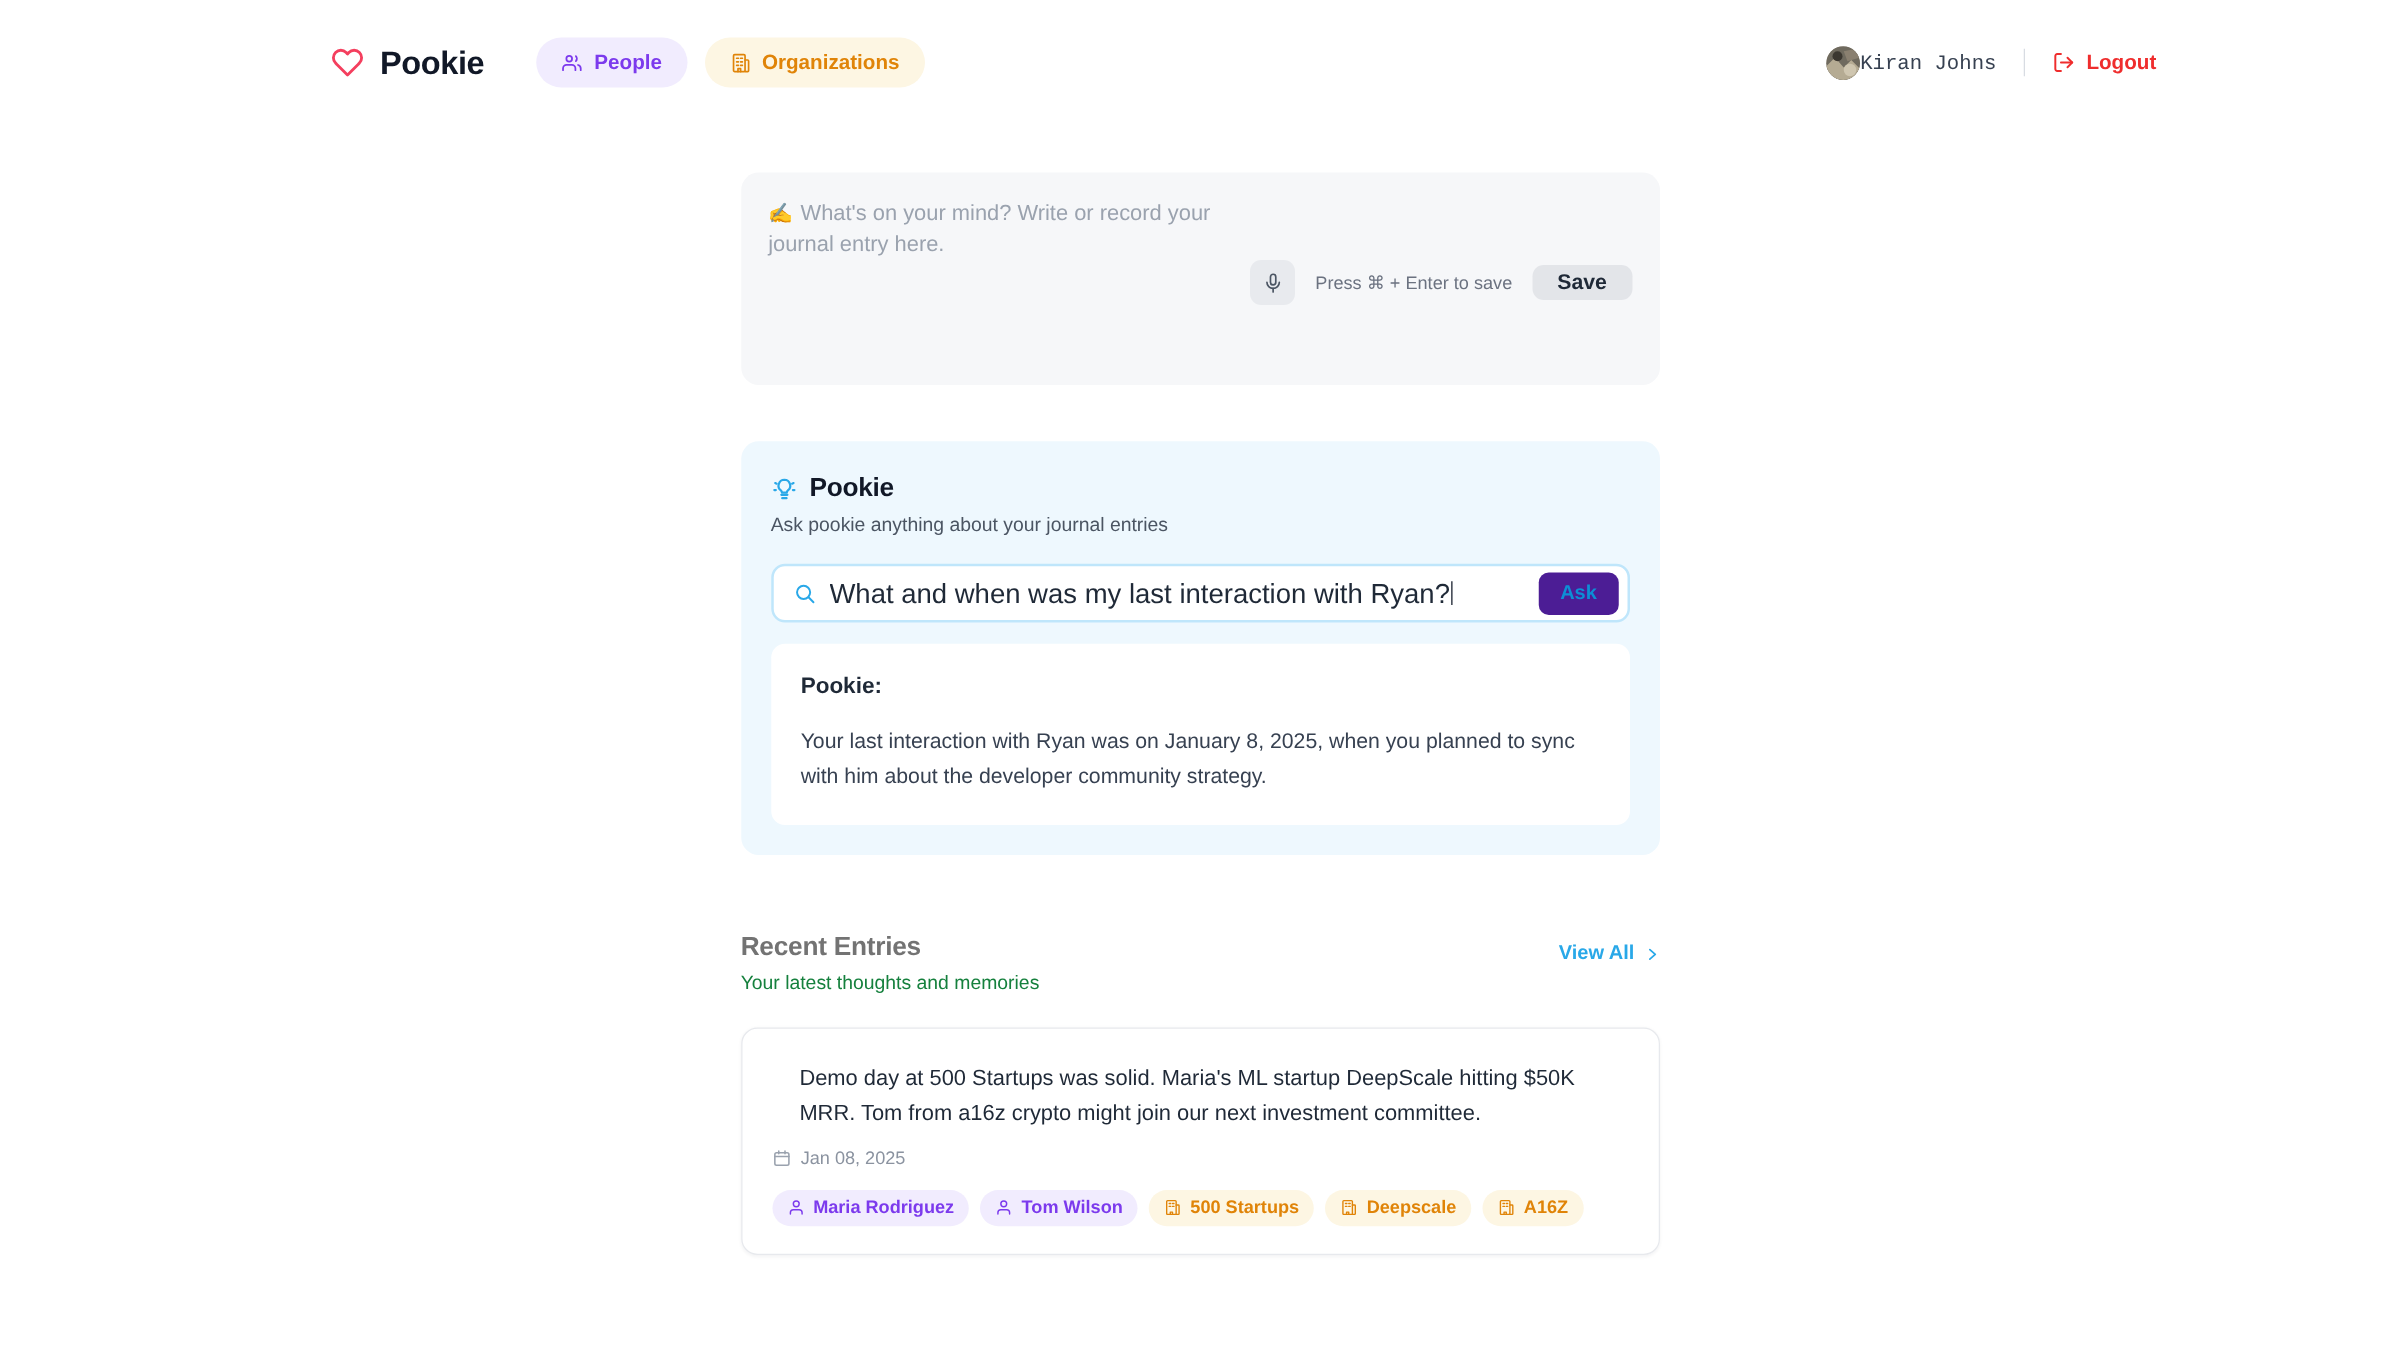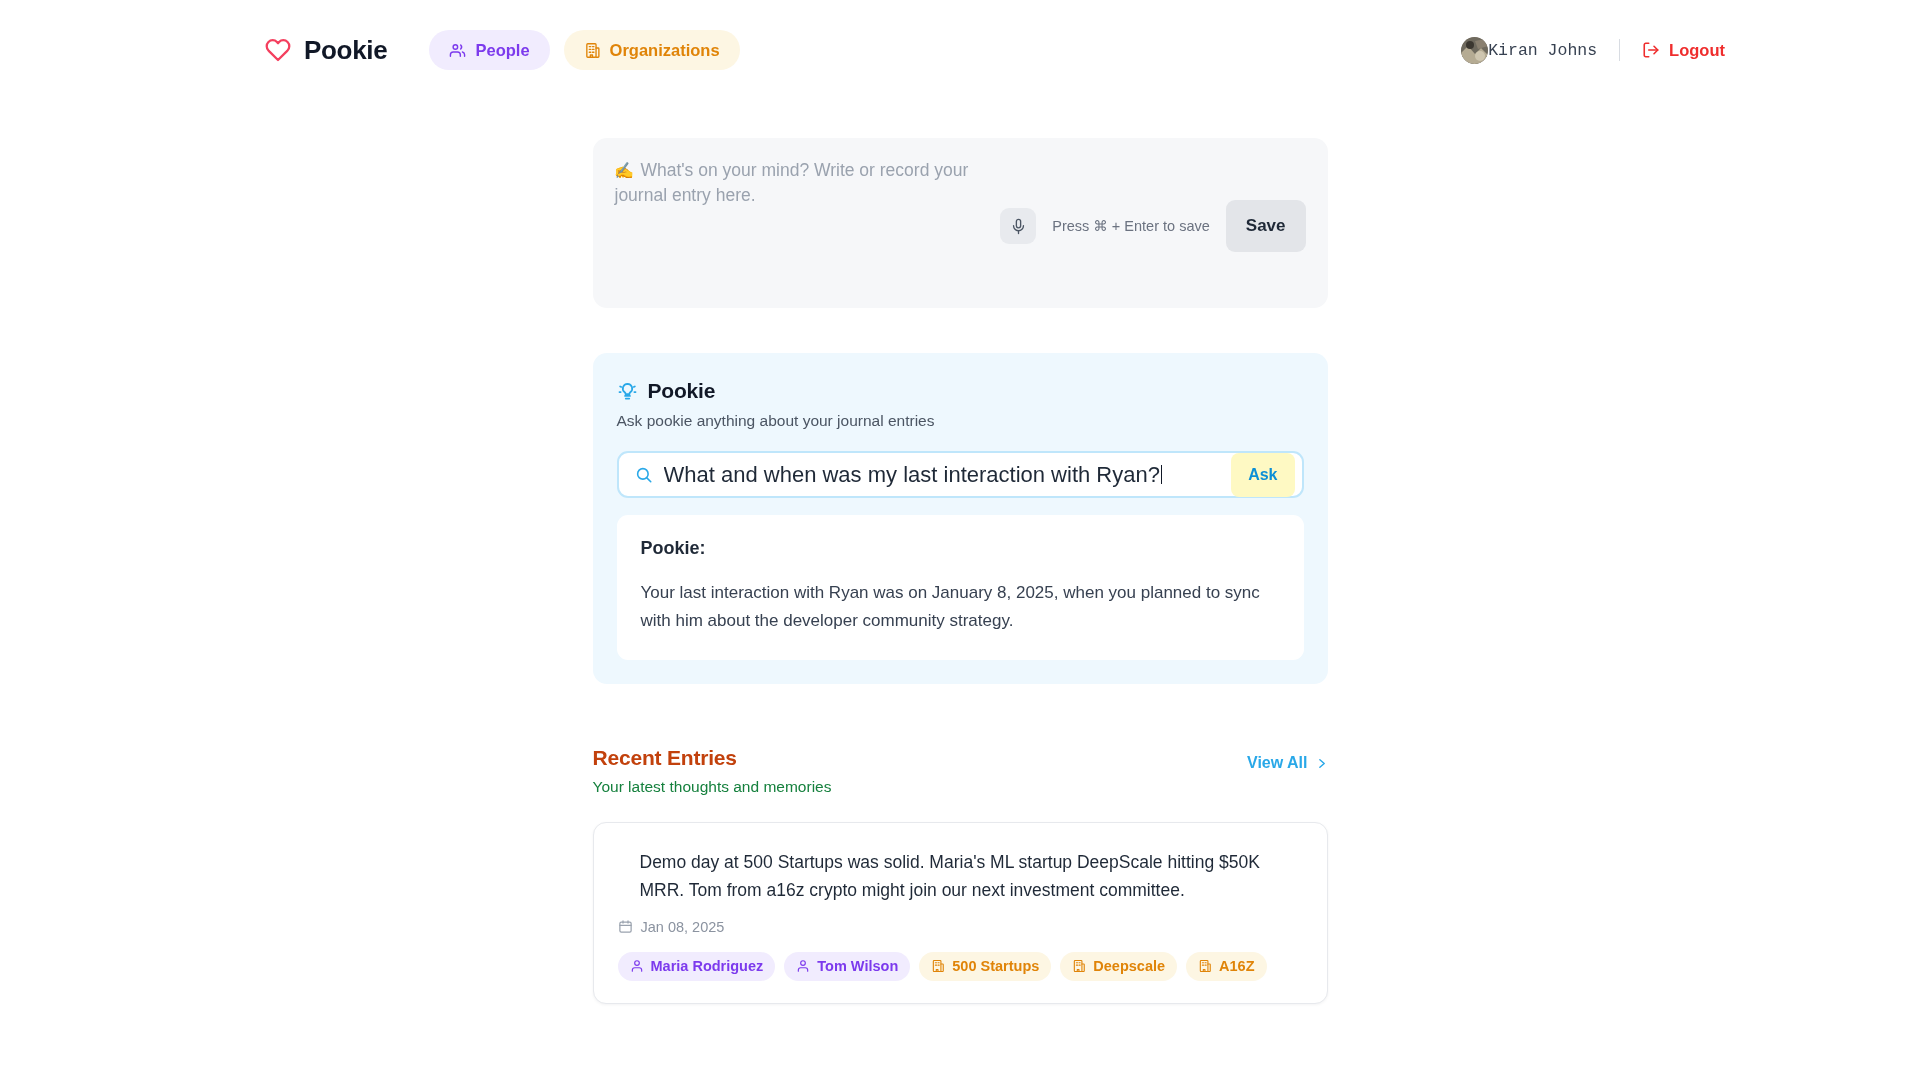--- a/index.html
+++ b/index.html
@@ -144,21 +144,21 @@
   .hint {
     font-size: 14.5px;
     color: #6b7280;
     white-space: nowrap;
   }
   .save-btn {
     background: #e3e5e9;
     color: #1f2937;
     border: none;
     border-radius: 9px;
-    height: 52px;
+    height: 28px;
     padding: 0 20px;
     font-size: 17px;
     font-weight: 600;
     font-family: "Liberation Sans", sans-serif;
     cursor: pointer;
   }
 
   
   .pookie-card {
     margin-top: 45px;
@@ -206,25 +206,25 @@
     align-items: center;
   }
   .caret {
     display: inline-block;
     width: 1.5px;
     height: 19px;
     background: #111827;
     margin-left: 1px;
   }
   .ask-btn {
-    background: #fef9c3;
+    background: #4c1d95;
     color: #0c8fd6;
     border: none;
     border-radius: 8px;
-    height: 44px;
+    height: 34px;
     padding: 0 17px;
     font-size: 16px;
     font-weight: 700;
     font-family: "Liberation Sans", sans-serif;
     cursor: pointer;
   }
 
   .answer {
     margin-top: 17px;
     background: #ffffff;
@@ -245,21 +245,21 @@
 
   
   .recent-head {
     margin-top: 62px;
     display: flex;
     align-items: flex-start;
   }
   .recent-title {
     font-size: 21px;
     font-weight: 700;
-    color: #c2410c;
+    color: #737373;
     letter-spacing: -0.2px;
   }
   .recent-sub {
     margin-top: 8px;
     font-size: 15.5px;
     color: #15803d;
   }
   .recent-spacer { flex: 1; }
   .view-all {
     display: flex;

